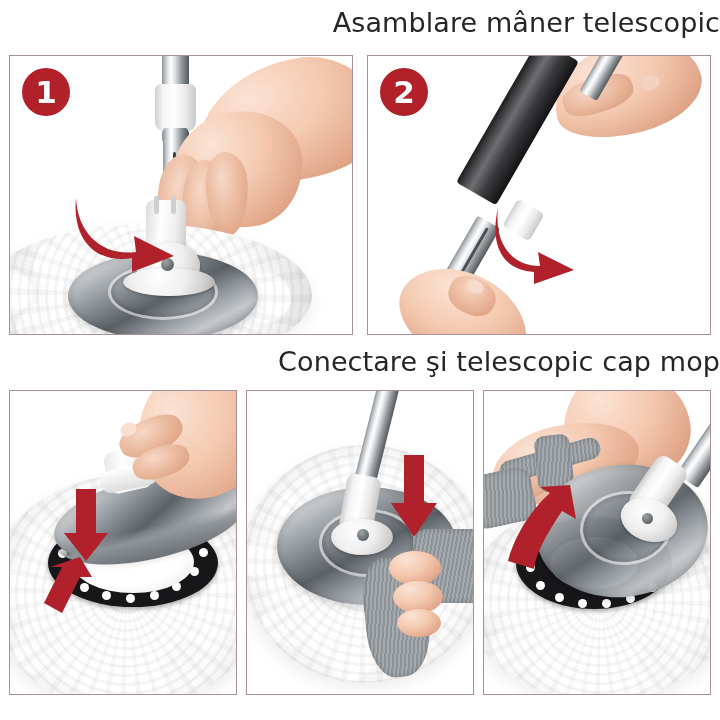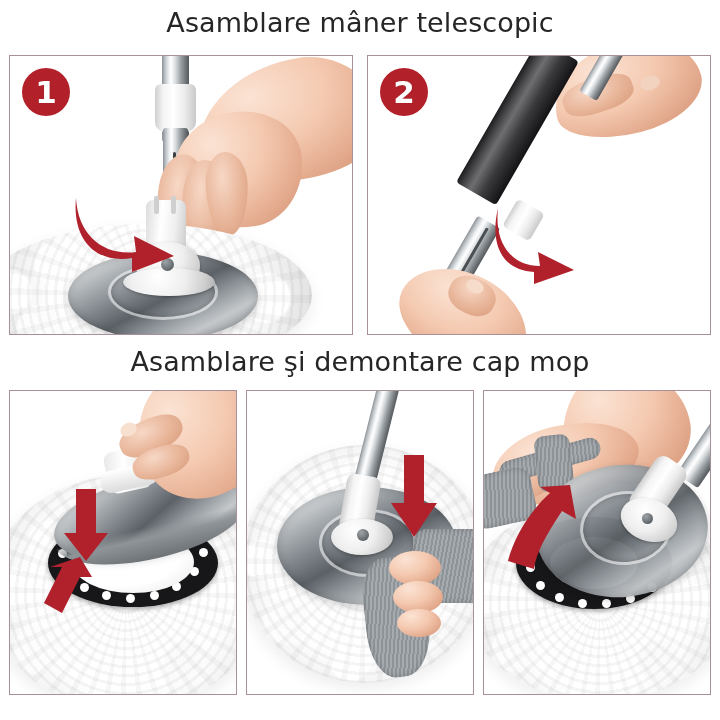--- a/index.html
+++ b/index.html
@@ -16,21 +16,21 @@
   .sheet {
     position: relative;
     width: 720px;
     height: 720px;
     background: #ffffff;
   }
 
   
   .heading {
     width: 100%;
-    text-align: center;
+    text-align: right;
     color: #262626;
     font-weight: 400;
     letter-spacing: 0.1px;
     line-height: 1;
     font-family: "DejaVu Sans", "Liberation Sans", sans-serif;
   }
   .heading-1 {
     position: absolute;
     top: 9px; left: 0;
     font-size: 27px;
@@ -286,21 +286,21 @@
         <svg class="arrow-svg" style="left:124px;top:148px;" width="86" height="80" viewBox="0 0 86 80">
           <path d="M6 4 C 2 40, 20 62, 48 62 L 46 48 L 82 66 L 42 80 L 42 68
                    C 8 66, -2 38, 6 4 Z" fill="#b0212b"></path>
         </svg>
       </div>
 
       <div class="badge">2</div>
     </div>
   </div>
 
-  <div class="heading heading-2">Asamblare şi demontare cap mop</div>
+  <div class="heading heading-2">Conectare şi telescopic cap mop</div>
 
   <div class="row row-bottom">
 
     <div class="panel">
       <div class="photo">
 
         <div class="mop" style="left:-22px;top:84px;width:276px;height:236px;"></div>
         <div class="mop-tex" style="left:-22px;top:84px;width:276px;height:236px;"></div>
 
         <div class="teeth-ring" style="left:38px;top:128px;width:170px;height:88px;"></div>

